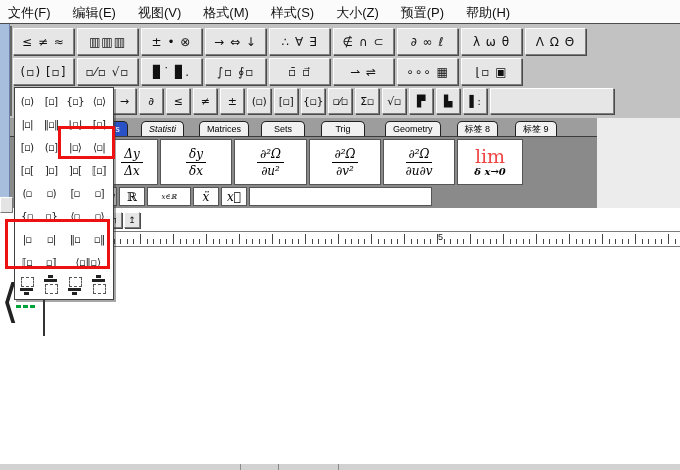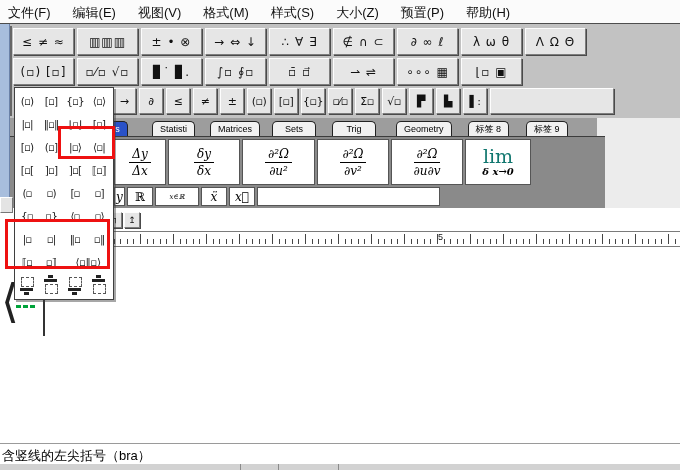--- a/index.html
+++ b/index.html
@@ -26,41 +26,41 @@
   .small{width:24px;height:26px;font-size:11px;letter-spacing:-0.5px;}
   .r3 .small:last-child{width:124px;}
 
   
   .tabstrip{position:absolute;left:0;top:118px;width:597px;height:18px;background:#9d9d9d;display:flex;align-items:flex-end;}
   .tabfill{position:absolute;left:597px;top:118px;width:83px;height:90px;background:#ececec;}
   .tab{height:15px;background:#f1f1f1;border:1px solid #222;border-bottom:none;border-radius:5px 5px 0 0;
        font-size:9px;line-height:14px;padding:0 7px;color:#000;box-sizing:border-box;white-space:nowrap;cursor:default;}
   .tab.sel{background:var(--sel-tab,#2a52c8);color:#fff;}
   .tab:nth-child(1){margin-left:86px;min-width:42px;text-align:center;}
-  .tab:nth-child(2){margin-left:24px;}
+  .tab:nth-child(2){margin-left:13px;font-style:italic;}
   .tab:nth-child(3){margin-left:15px;}
   .tab:nth-child(4){margin-left:12px;min-width:44px;text-align:center;}
   .tab:nth-child(5){margin-left:16px;min-width:44px;text-align:center;}
   .tab:nth-child(6){margin-left:20px;}
   .tab:nth-child(7){margin-left:16px;}
   .tab:nth-child(8){margin-left:17px;}
 
   
   .panelzone{position:absolute;left:0;top:136px;width:597px;height:72px;background:#8a8a8a;
-             border-top:1px solid #3c3c3c;box-sizing:border-box;margin-left:8px;}
+             border-top:1px solid #3c3c3c;box-sizing:border-box;}
   .bigrow{position:absolute;left:106px;top:2px;display:flex;gap:2px;}
   .smallrow{position:absolute;left:106px;top:50px;display:flex;gap:2px;}
   .cell{background:#fff;border:1px solid #555;box-sizing:border-box;display:flex;flex-direction:column;
         align-items:center;justify-content:center;cursor:default;}
   .bigrow .cell{height:46px;}
   .bc0{width:52px;} .bc1{width:72px;} .bc2{width:73px;} .bc3{width:72px;} .bc4{width:72px;} .bc5{width:66px;}
   .frac{font-family:"DejaVu Serif", serif;font-style:italic;font-size:12px;color:#000;}
   .frac .num{border-bottom:1px solid #000;padding:0 3px 1px;}
   .frac .den{padding-top:1px;}
-  .limc .lim{font-family:"DejaVu Serif", serif;font-size:19px;line-height:19px;color:#0f766e;}
+  .limc .lim{font-family:"DejaVu Serif", serif;font-size:19px;line-height:19px;color:#ef4444;}
   .limc .limsub{font-family:"DejaVu Serif", serif;font-style:italic;font-size:10px;color:#000;font-weight:bold;}
   .scell{height:19px;font-family:"DejaVu Serif", serif;font-style:italic;font-size:12px;justify-content:center;}
   .smallrow .scell:nth-child(1){width:11px;overflow:hidden;}
   .smallrow .scell:nth-child(2){width:26px;font-style:normal;}
   .smallrow .scell:nth-child(3){width:44px;font-size:7px;}
   .smallrow .scell:nth-child(4){width:26px;}
   .smallrow .scell:nth-child(5){width:26px;}
   .smallrow .scell:nth-child(6){width:183px;}
 
   
@@ -226,23 +226,20 @@
     <div class="ruler">
       <span class="ruler-label">5</span>
     </div>
     <span class="bra">⟨</span>
     <span class="slotdash sd1"></span>
     <span class="slotdash sd2"></span>
     <span class="slotdash sd3"></span>
     <div class="caret"></div>
   </div>
 
-  <div class="statusline">
-    <span>含竖线的左尖括号（bra）</span>
-  </div>
   <div class="bottomstrip">
     <span class="notch n1"></span>
     <span class="notch n2"></span>
     <span class="notch n3"></span>
   </div>
 
   <div class="bluestrip"></div>
   <div class="anchorbtn"></div>
 
   <div class="palette">

